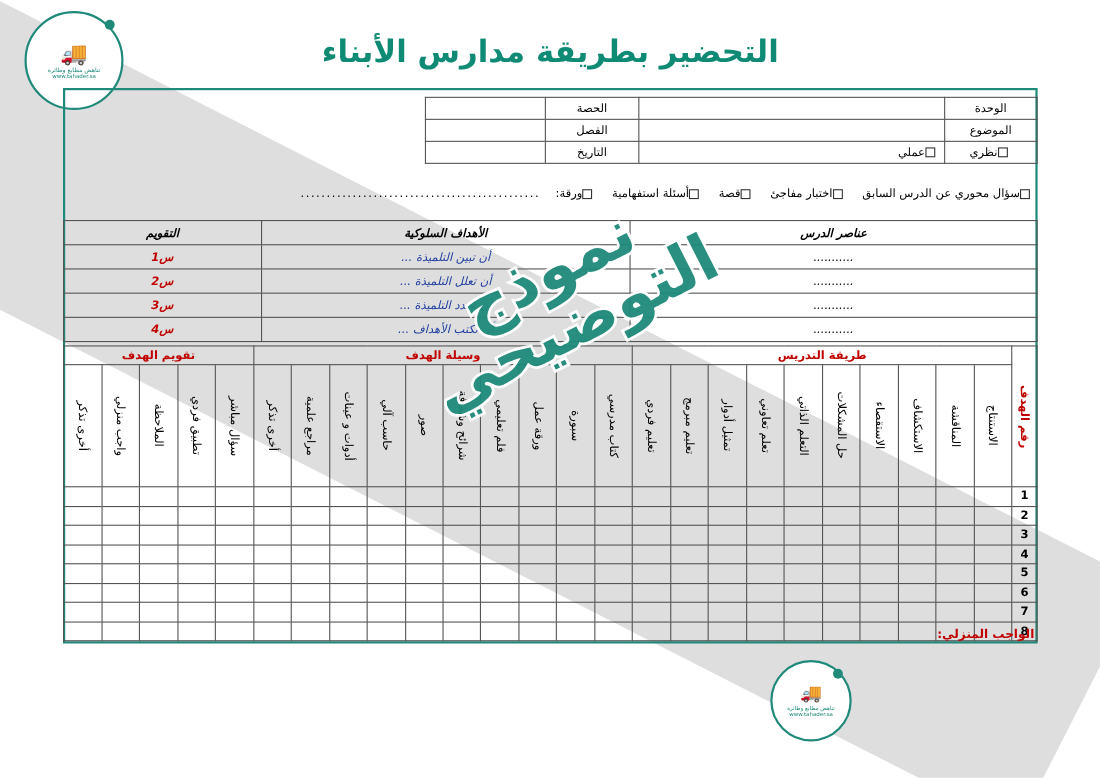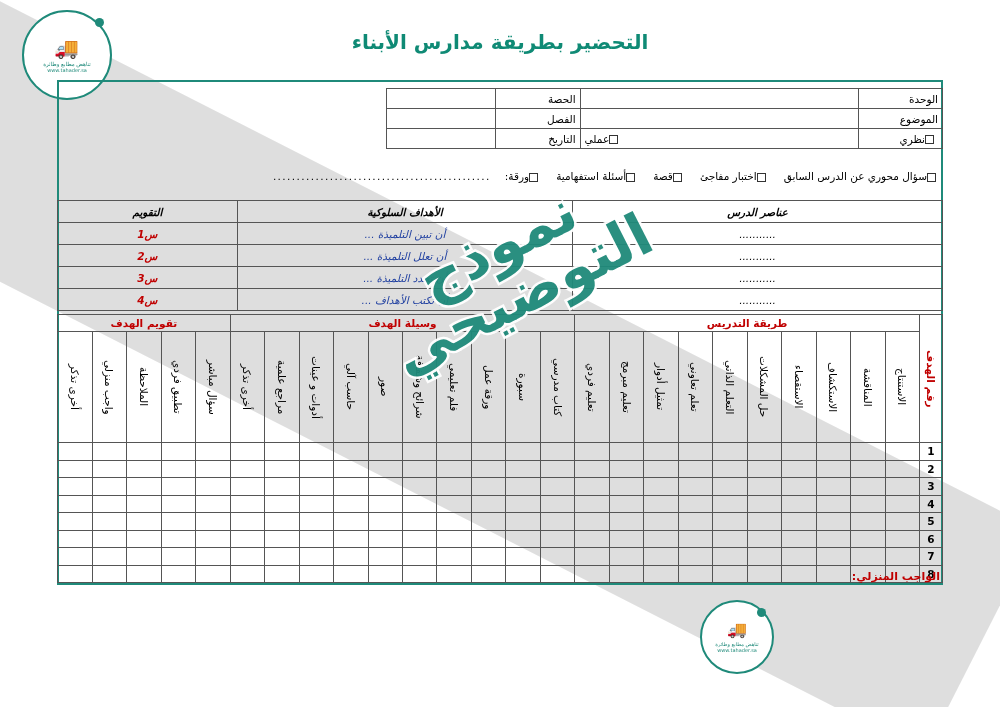--- a/index.html
+++ b/index.html
@@ -33,39 +33,39 @@
   .logo .t2{font-size:5px;color:#1f8a7a;}
   .logo.top .t1{font-size:5.5px;}
   .logo .dot{
     position:absolute;width:9px;height:9px;border-radius:50%;
     background:#1f8a7a;right:6px;top:6px;
   }
 
   
   .doc-title{
     position:absolute;left:0;right:0;top:30px;text-align:center;
-    color:#0f8a75;font-size:20px;font-weight:bold;
+    color:#0f8a75;font-size:28px;font-weight:bold;
     font-family:"DejaVu Sans", sans-serif;
   }
 
   
   .frame{
     position:absolute;left:57px;top:80px;width:886px;height:505px;
     border:2px solid #1f8a7a;background:transparent;
     box-sizing:border-box;
   }
 
   table{border-collapse:collapse;}
   .tbl td,.tbl th{border:1px solid #555;font-size:10.5px;padding:0;}
 
   
   .top-wrap{position:absolute;left:57px;top:88px;width:886px;}
   .top-tbl{width:100%;table-layout:fixed;}
   .top-tbl td{height:17px;padding:1px 4px;vertical-align:middle;}
-  .lbl{text-align:right;background:transparent;font-size:10.5px;}
+  .lbl{text-align:center;background:transparent;font-size:10.5px;}
   .blank{background:transparent;}
 
   .chk{display:inline-block;width:7px;height:7px;border:1px solid #333;margin-inline-start:4px;vertical-align:middle;}
   .dots{letter-spacing:1.4px;}
 
   
   .obj-wrap{position:absolute;left:57px;top:200px;width:886px;}
   .obj-tbl{width:100%;table-layout:fixed;}
   .obj-tbl td{height:19px;text-align:center;vertical-align:middle;padding:1px 3px;font-style:italic;}
   .obj-head{font-weight:bold;font-size:11px;}
@@ -136,21 +136,21 @@
         <td class="lbl">الموضوع</td>
         <td class="blank"></td>
         <td class="lbl">الفصل</td>
         <td class="blank"></td>
         <td style="border:none"></td>
       </tr>
       <tr>
         <td class="lbl">
           <span class="chk"></span><span>نظري</span>
         </td>
-        <td class="blank" style="text-align:left">
+        <td class="blank" style="text-align:right">
           <span class="chk"></span><span>عملي</span>
         </td>
         <td class="lbl">التاريخ</td>
         <td class="blank"></td>
         <td style="border:none"></td>
       </tr>
     </tbody>
       </table>
   </div>
 

